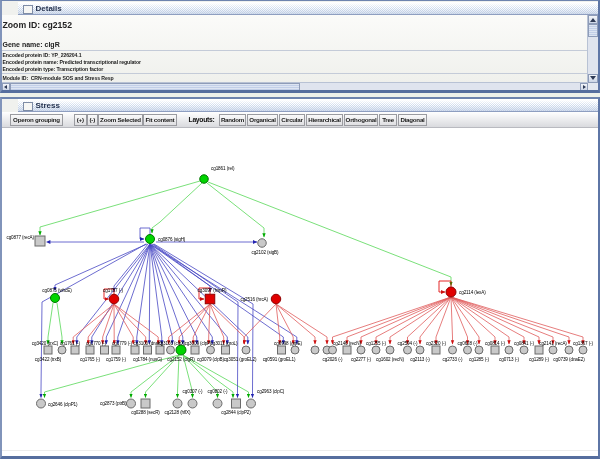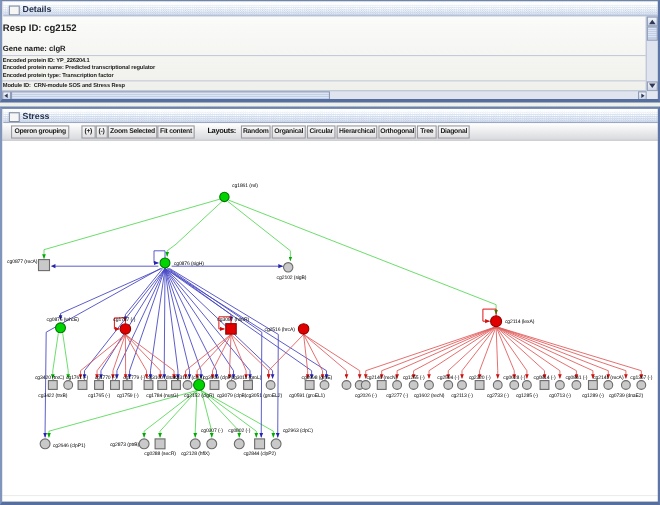--- a/index.html
+++ b/index.html
@@ -1,20 +1,20 @@
 <!DOCTYPE html>
 <html><head><meta charset="utf-8"><style>
 html,body{margin:0;padding:0;}
 body{width:600px;height:459px;background:#eef1ea;font-family:"Liberation Sans",sans-serif;overflow:hidden;}
 #root{position:absolute;top:0;left:0;width:600px;height:459px;}
 .frame{position:absolute;left:0;width:598px;border:1px solid;border-color:#6e84ae #6a80aa #5c74a4 #7a8eb4;background:#f0f1ee;}
 .frame:after{content:"";position:absolute;inset:-1px;border:2px solid;border-top-width:1px;border-bottom-width:3px;border-color:#6e84ae #5e76a6 #566e9e #8194ba;pointer-events:none;z-index:6;}
 .gf:after{border-top-width:2px;}
 
-.tbar{position:absolute;left:2px;right:1px;top:1px;height:12px;
+.tbar{position:absolute;left:17px;right:1px;top:1px;height:12px;
  background:conic-gradient(#ffffff 25%,#cfdcee 0 50%,#ffffff 0 75%,#cfdcee 0);background-size:2px 2px;
  border-bottom:1px solid #8e9ec0;}
 .tbar:after{content:"";position:absolute;inset:0;background:linear-gradient(#ffffff 8%,#ffffff00 50%,#b7c6e099);}
 .ticon{position:absolute;left:5px;top:2.5px;width:7.5px;height:7.5px;background:#f6f6f4;border:1px solid #7e8ca6;z-index:2;}
 .ttext{position:absolute;left:17.5px;top:2px;font-size:8px;font-weight:bold;color:#253350;z-index:2;}
 .lbl{font-size:4.6px;fill:#000;letter-spacing:-0.1px;}
 .eg{stroke:#58d858;fill:none;stroke-width:0.8;}
 .eb{stroke:#4747c4;fill:none;stroke-width:0.8;}
 .er{stroke:#e05c5c;fill:none;stroke-width:0.8;}
 .erl{stroke:#e01010;fill:none;stroke-width:0.9;}
@@ -24,21 +24,21 @@
 .sep{position:absolute;left:1px;right:11px;height:1px;background:#c4cbd8;}
 </style></head><body>
 <div id="root">
 
 <div class="frame" style="top:0;height:91px;">
  <div class="tbar">
         <div class="ticon"></div>
         <div class="ttext">Details</div>
       </div>
  <div style="position:absolute;left:1px;top:14px;right:11px;bottom:9px;background:linear-gradient(#fbfbf9,#eff0ec);"></div>
- <div class="dtext" style="top:19px;font-size:8.7px;">Resp ID: cg2152</div>
+ <div class="dtext" style="top:19px;font-size:8.7px;">Zoom ID: cg2152</div>
  <div class="dtext" style="top:40px;font-size:7px;">Gene name: clgR</div>
  <div class="sep" style="top:49px;"></div>
  <div class="dtext" style="top:50.5px;font-size:5.2px;letter-spacing:-0.1px;">Encoded protein ID: YP_226204.1</div>
  <div class="dtext" style="top:57.5px;font-size:5.2px;letter-spacing:-0.1px;">Encoded protein name: Predicted transcriptional regulator</div>
  <div class="dtext" style="top:64.5px;font-size:5.2px;letter-spacing:-0.1px;">Encoded protein type: Transcription factor</div>
  <div class="sep" style="top:72px;"></div>
  <div class="dtext" style="top:74px;font-size:5.2px;letter-spacing:-0.1px;">Module ID:&nbsp; CRN-module SOS and Stress Resp</div>
  <div class="sep" style="top:81.5px;background:#7f93ba;"></div>
  <div style="position:absolute;top:14px;right:1px;width:10px;bottom:9px;background:#dfe4ee;border-left:1px solid #b8c2d4;">
    <div style="position:absolute;top:0;left:0;right:0;height:9px;background:linear-gradient(#f4f6fa,#ccd5e6);border:1px solid #8e9cb8;box-sizing:border-box;"></div>

